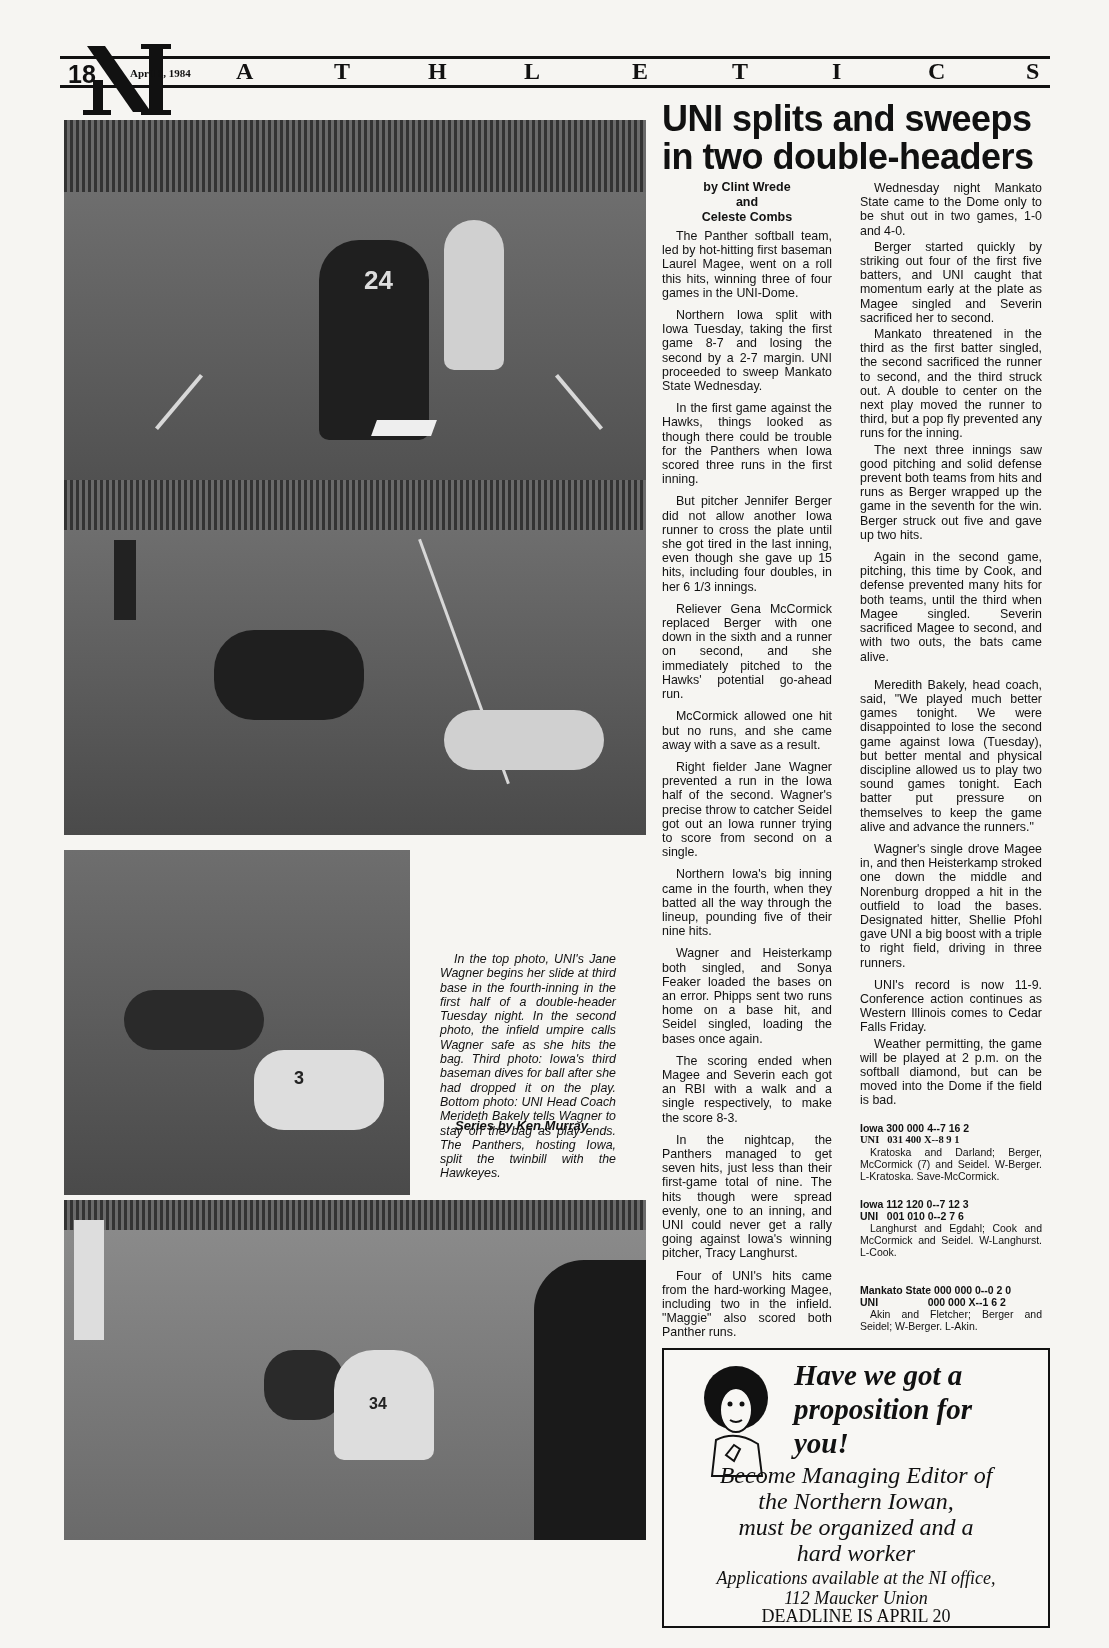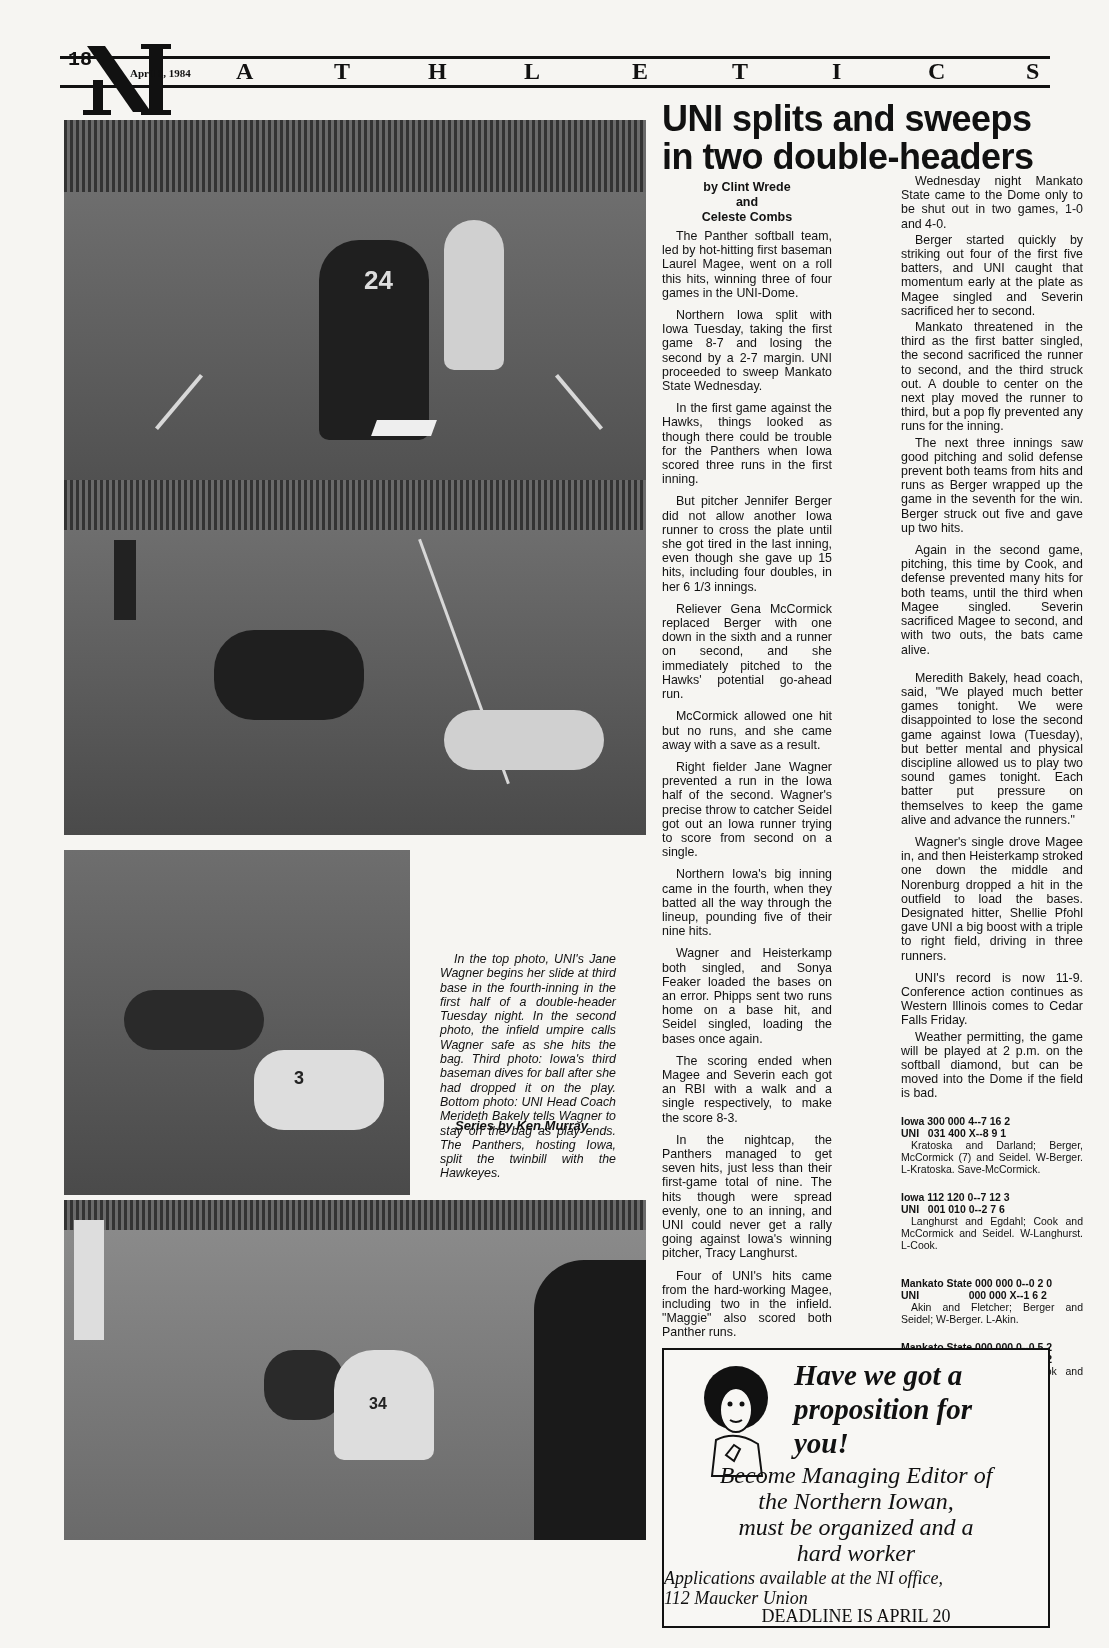--- a/index.html
+++ b/index.html
@@ -1,20 +1,20 @@
 <!DOCTYPE html>
 <html><head>
 <meta charset="utf-8">
 <style>
   html, body { margin:0; padding:0; }
   body { width:1109px; height:1648px; background:#f6f5f2; position:relative; overflow:hidden; font-family:"Liberation Sans", sans-serif; color:#111; }
   
   .rule { position:absolute; background:#111; }
   .logo { position:absolute; left:75px; top:40px; width:110px; height:78px; }
-  .pagenum { position:absolute; left:68px; top:48px; font-family:Liberation Mono, monospace; font-weight:bold; font-size:20px; }
+  .pagenum { position:absolute; left:68px; top:60px; font-family:Liberation Sans, sans-serif; font-weight:bold; font-size:25px; }
   .date { position:absolute; left:130px; top:67px; font-family:"Liberation Serif", serif; font-weight:bold; font-size:11px; }
   .section-letter { position:absolute; top:58px; font-family:"Liberation Serif", serif; font-weight:bold; font-size:24px; }
   
   .photo { position:absolute; background:#555; overflow:hidden; }
   .photo .stands { position:absolute; left:0; right:0; top:0; background:repeating-linear-gradient(90deg,#333 0 3px,#6a6a6a 3px 6px); }
   .photo .field { position:absolute; left:0; right:0; bottom:0; background:linear-gradient(180deg,#6e6e6e,#4a4a4a); }
   .photo .line { position:absolute; background:#d8d8d8; }
   .fig { position:absolute; }
   
   .headline { position:absolute; left:662px; top:100px; width:380px; font-family:"Liberation Sans", sans-serif; font-weight:bold; font-size:36px; line-height:38px; letter-spacing:-0.5px; }
@@ -24,21 +24,21 @@
   .col p.tight { margin-bottom:2px; }
   .caption { position:absolute; left:440px; top:952px; width:176px; font-style:italic; font-size:12.4px; line-height:14.3px; text-align:justify; }
   .caption p { margin:0; text-indent:14px; }
   .credit { position:absolute; left:455px; top:1118px; font-style:italic; font-weight:bold; font-size:13px; }
   .box { margin:0; font-size:10.5px; line-height:12px; }
   .box .line1, .box .line2 { font-weight:bold; }
   .box .notes { text-indent:10px; }
   .ad { position:absolute; left:662px; top:1348px; width:384px; height:276px; border:2px solid #111; background:#f8f7f4; }
   .ad .head { position:absolute; left:130px; top:8px; width:240px; text-align:left; font-family:"Liberation Serif", serif; font-style:italic; font-weight:bold; font-size:29px; line-height:34px; }
   .ad .body { position:absolute; left:0; width:384px; text-align:center; font-family:"Liberation Serif", serif; font-style:italic; font-size:24px; line-height:26px; }
-  .ad .apps { position:absolute; left:0; width:384px; font-family:"Liberation Serif", serif; font-style:italic; font-size:18px; line-height:20px; }
+  .ad .apps { position:absolute; left:0; width:384px; text-align:center; font-family:"Liberation Serif", serif; font-style:italic; font-size:18px; line-height:20px; }
   .ad .deadline { position:absolute; left:0; width:384px; text-align:center; font-family:"Liberation Serif", serif; font-size:18px; }
 </style>
 </head>
 <body>
 
 <div class="rule" style="left:60px; top:56px; width:990px; height:3px;"></div>
 <div class="rule" style="left:60px; top:85px; width:990px; height:3px;"></div>
 <svg class="logo" viewBox="0 0 110 78">
   <polygon points="12,6 30,6 76,72 58,72" fill="#111"></polygon>
   <rect x="18" y="40" width="10" height="34" fill="#111"></rect>
@@ -121,34 +121,34 @@
   <p>Right fielder Jane Wagner prevented a run in the Iowa half of the second. Wagner's precise throw to catcher Seidel got out an Iowa runner trying to score from second on a single.</p>
   <p>Northern Iowa's big inning came in the fourth, when they batted all the way through the lineup, pounding five of their nine hits.</p>
   <p>Wagner and Heisterkamp both singled, and Sonya Feaker loaded the bases on an error. Phipps sent two runs home on a base hit, and Seidel singled, loading the bases once again.</p>
   <p>The scoring ended when Magee and Severin each got an RBI with a walk and a single respectively, to make the score 8-3.</p>
   <p>In the nightcap, the Panthers managed to get seven hits, just less than their first-game total of nine. The hits though were spread evenly, one to an inning, and UNI could never get a rally going against Iowa's winning pitcher, Tracy Langhurst.</p>
   <p>Four of UNI's hits came from the hard-working Magee, including two in the infield. "Maggie" also scored both Panther runs.</p>
   <p>Lori Cook took an 11-hit beating in her five-plus innings and gave up all seven Hawkeye runs. Only three of the runs, however, were earned.</p>
   <p>The other four Iowa tallies came as the result of six UNI errors, including two each by Heisterkamp and Wagner. UNI lost 7-2.</p>
 </div>
 
-<div class="col" style="left:860px; top:174px; width:182px;margin-left:41px;">
+<div class="col" style="left:860px; top:181px; width:182px;">
   <p class="tight">Wednesday night Mankato State came to the Dome only to be shut out in two games, 1-0 and 4-0.</p>
   <p class="tight">Berger started quickly by striking out four of the first five batters, and UNI caught that momentum early at the plate as Magee singled and Severin sacrificed her to second.</p>
   <p class="tight">Mankato threatened in the third as the first batter singled, the second sacrificed the runner to second, and the third struck out. A double to center on the next play moved the runner to third, but a pop fly prevented any runs for the inning.</p>
   <p>The next three innings saw good pitching and solid defense prevent both teams from hits and runs as Berger wrapped up the game in the seventh for the win. Berger struck out five and gave up two hits.</p>
   <p>Again in the second game, pitching, this time by Cook, and defense prevented many hits for both teams, until the third when Magee singled. Severin sacrificed Magee to second, and with two outs, the bats came alive.</p>
   <p style="margin-top:14px;">Meredith Bakely, head coach, said, "We played much better games tonight. We were disappointed to lose the second game against Iowa (Tuesday), but better mental and physical discipline allowed us to play two sound games tonight. Each batter put pressure on themselves to keep the game alive and advance the runners."</p>
   <p>Wagner's single drove Magee in, and then Heisterkamp stroked one down the middle and Norenburg dropped a hit in the outfield to load the bases. Designated hitter, Shellie Pfohl gave UNI a big boost with a triple to right field, driving in three runners.</p>
   <p class="tight">UNI's record is now 11-9. Conference action continues as Western Illinois comes to Cedar Falls Friday.</p>
   <p>Weather permitting, the game will be played at 2 p.m. on the softball diamond, but can be moved into the Dome if the field is bad.</p>
 
   <div class="box" style="margin-top:14px;">
     <div class="line1">Iowa 300 000 4--7 16 2</div>
-    <div class="line2" style="white-space:pre;">UNI   031 400 X--8 9 1</div>
+    <div class="line2" style="white-space:pre;font-family:Liberation Serif, serif;">UNI   031 400 X--8 9 1</div>
     <div class="notes">Kratoska and Darland; Berger, McCormick (7) and Seidel. W-Berger. L-Kratoska. Save-McCormick.</div>
   </div>
   <div class="box" style="margin-top:16px;">
     <div class="line1">Iowa 112 120 0--7 12 3</div>
     <div class="line2" style="white-space:pre;">UNI   001 010 0--2 7 6</div>
     <div class="notes">Langhurst and Egdahl; Cook and McCormick and Seidel. W-Langhurst. L-Cook.</div>
   </div>
   <div class="box" style="margin-top:26px;">
     <div class="line1">Mankato State 000 000 0--0 2 0</div>
     <div class="line2" style="white-space:pre;">UNI                 000 000 X--1 6 2</div>

